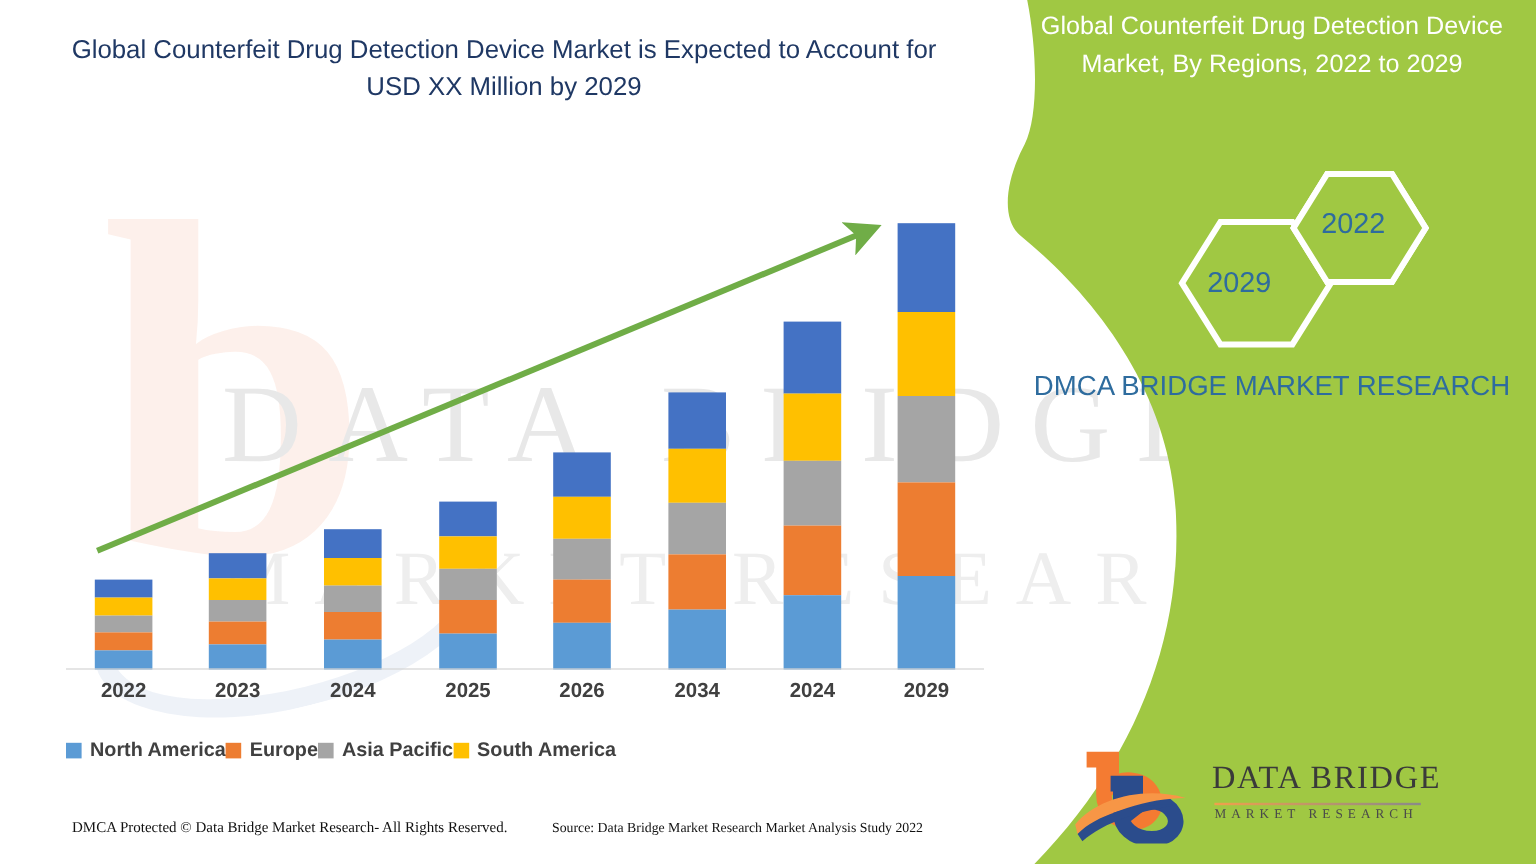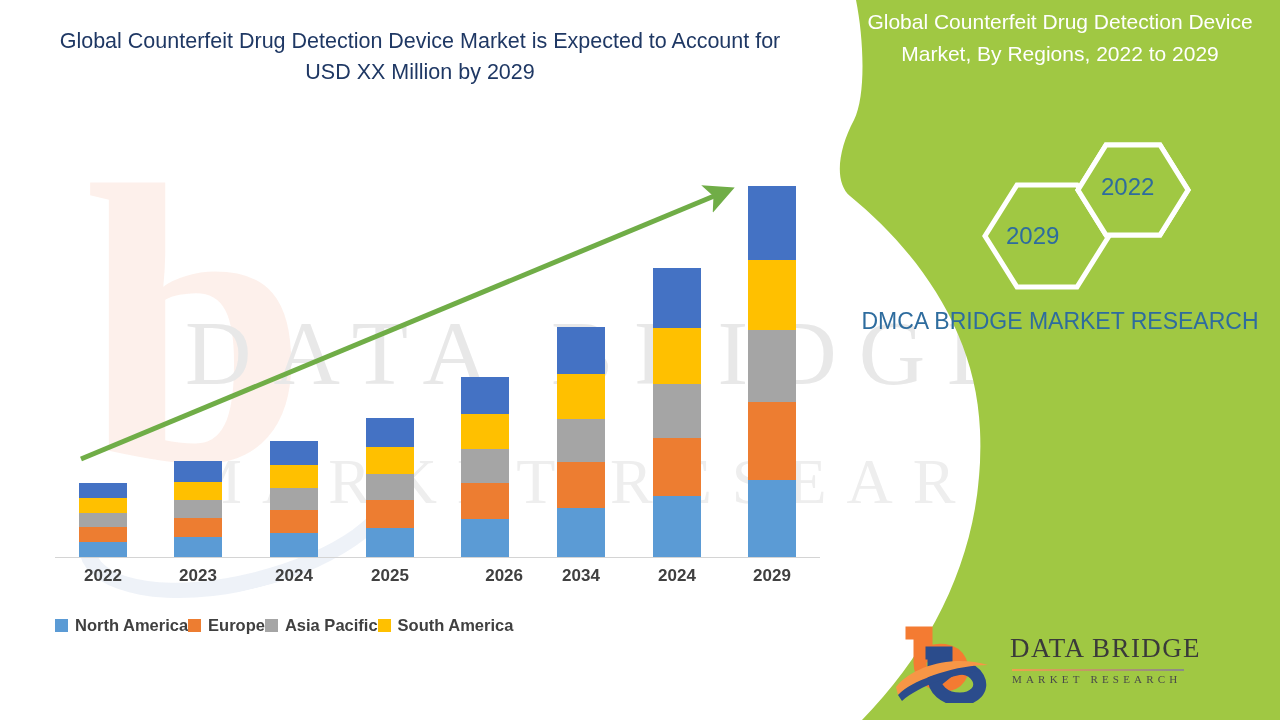--- a/index.html
+++ b/index.html
@@ -220,21 +220,21 @@
       <line x1="26" y1="309" x2="664" y2="44" stroke="#70AD47" stroke-width="5" marker-end="url(#ah)"></line>
     </svg>
   </div>
 
   <div id="baseline"></div>
   <div id="x-labels">
       <div class="x-label" style="left: 24px;">2022</div>
       <div class="x-label" style="left: 119px;">2023</div>
       <div class="x-label" style="left: 215px;">2024</div>
       <div class="x-label" style="left: 311px;">2025</div>
-      <div class="x-label" style="left: 420px; text-align: right;">2026</div>
+      <div class="x-label" style="left: 406px;">2026</div>
       <div class="x-label" style="left: 502px;">2034</div>
       <div class="x-label" style="left: 598px;">2024</div>
       <div class="x-label" style="left: 693px;">2029</div>
     </div>
 
   <div id="legend">
       <div class="legend-item">
         <span class="legend-swatch" style="background: rgb(91, 155, 213);"></span>
         <span>North America</span>
       </div>
@@ -245,20 +245,24 @@
       <div class="legend-item">
         <span class="legend-swatch" style="background: rgb(165, 165, 165);"></span>
         <span>Asia Pacific</span>
       </div>
       <div class="legend-item">
         <span class="legend-swatch" style="background: rgb(255, 192, 0);"></span>
         <span>South America</span>
       </div>
     </div>
 
+  <div id="footer">
+    <div id="dmca">DMCA Protected © Data Bridge Market Research- All Rights Reserved.</div>
+    <div id="source">Source: Data Bridge Market Research Market Analysis Study 2022</div>
+  </div>
 </div>
 
 <div id="green-panel">
   <svg id="green-shape" viewBox="0 0 460 720" preserveAspectRatio="none">
     <path d="M 36,0 L 460,0 L 460,720 L 42,720
              C 120,640 165,540 160,430
              C 156,330 96,250 30,196
              C 14,182 18,150 34,120
              C 46,96 44,40 36,0 Z" fill="#A0C843"></path>
   </svg>

